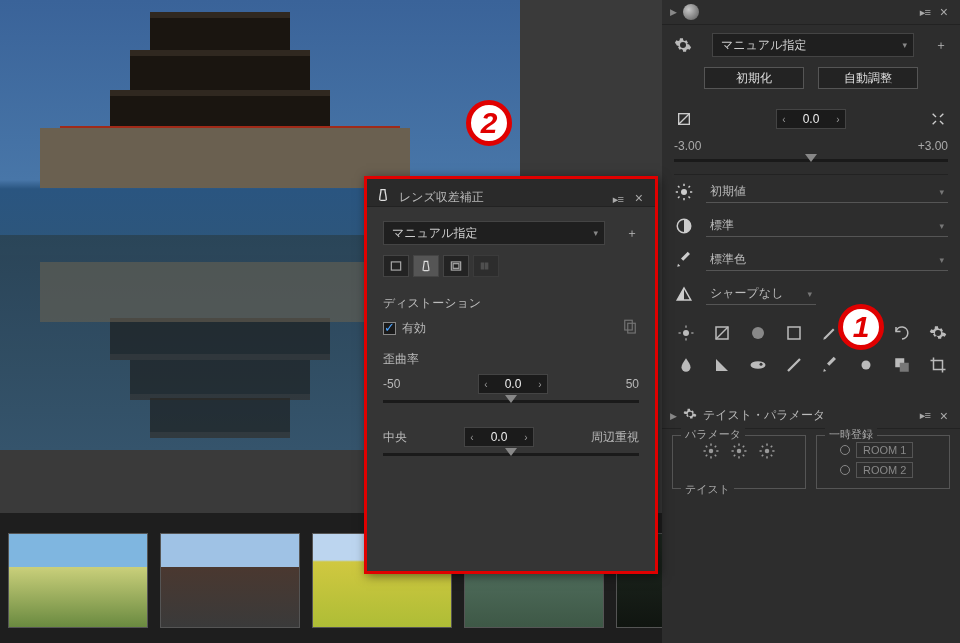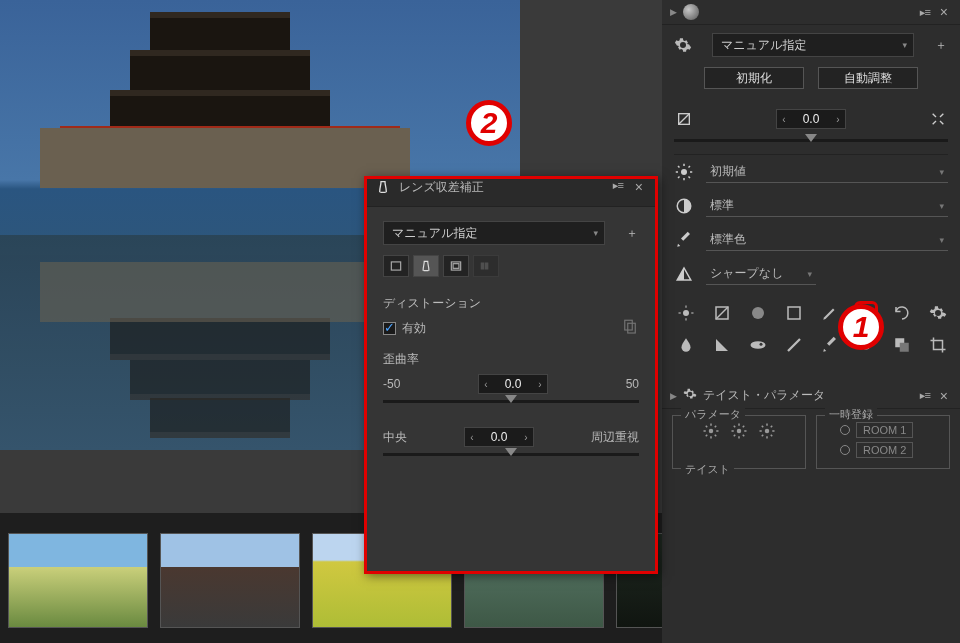--- a/index.html
+++ b/index.html
@@ -118,21 +118,21 @@
   .room-btn{border:1px solid #555;color:#888;padding:1px 6px;font-size:11px;}
 
   
   .popup{
     position:absolute; left:364px; top:176px;
     width:294px; height:398px;
     background:#353535;border:3px solid #e00000;
     box-shadow:2px 2px 10px rgba(0,0,0,.5);
   }
   .popup-header{
-    height:28px;background:#2a2a2a;display:flex;align-items:flex-start;
+    height:28px;background:#2a2a2a;display:flex;align-items:flex-end;
     padding:0 8px;gap:8px;border-bottom:1px solid #222;
   }
   .lens-ico{color:#ddd;}
   .popup-body{padding:14px 16px;}
   .mode-icons{display:flex;gap:4px;margin:10px 0 18px 0;}
   .mode-btn{width:26px;height:22px;background:#232323;border:1px solid #444;
     display:flex;align-items:center;justify-content:center;}
   .mode-btn.sel{background:#555;}
   .label{color:#bbb;margin-bottom:6px;font-size:12px;}
   .chk-row{display:flex;align-items:center;gap:6px;margin-bottom:12px;}
@@ -226,20 +226,24 @@
             <span class="lt">‹</span>
             <span class="val">0.0</span>
             <span class="gt">›</span>
           </span>
         </div>
         <span class="prop-icon">
           <svg viewBox="0 0 24 24" class="icon-svg" fill="none" stroke="#ccc" stroke-width="2">
               <path d="M4 4l5 5M20 20l-5-5M4 20l5-5M20 4l-5 5"></path>
             </svg>
         </span>
+      </div>
+      <div class="ends">
+        <span>-3.00</span>
+        <span>+3.00</span>
       </div>
       <div class="track">
           <div class="handle"></div>
         </div>
     </div>
 
     <div class="prop-row">
       <span class="prop-icon">
         <svg viewBox="0 0 24 24" class="small-ico" fill="#ccc">
             <circle cx="12" cy="12" r="4"></circle>

